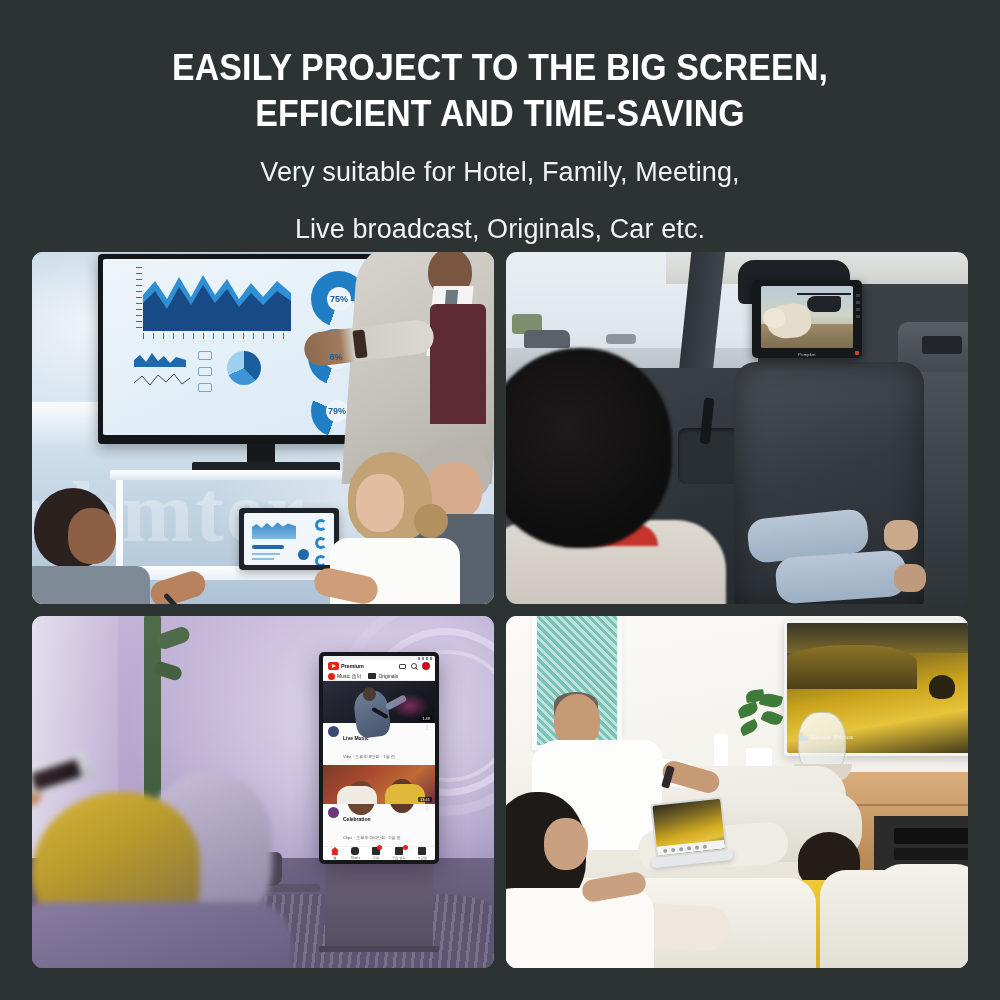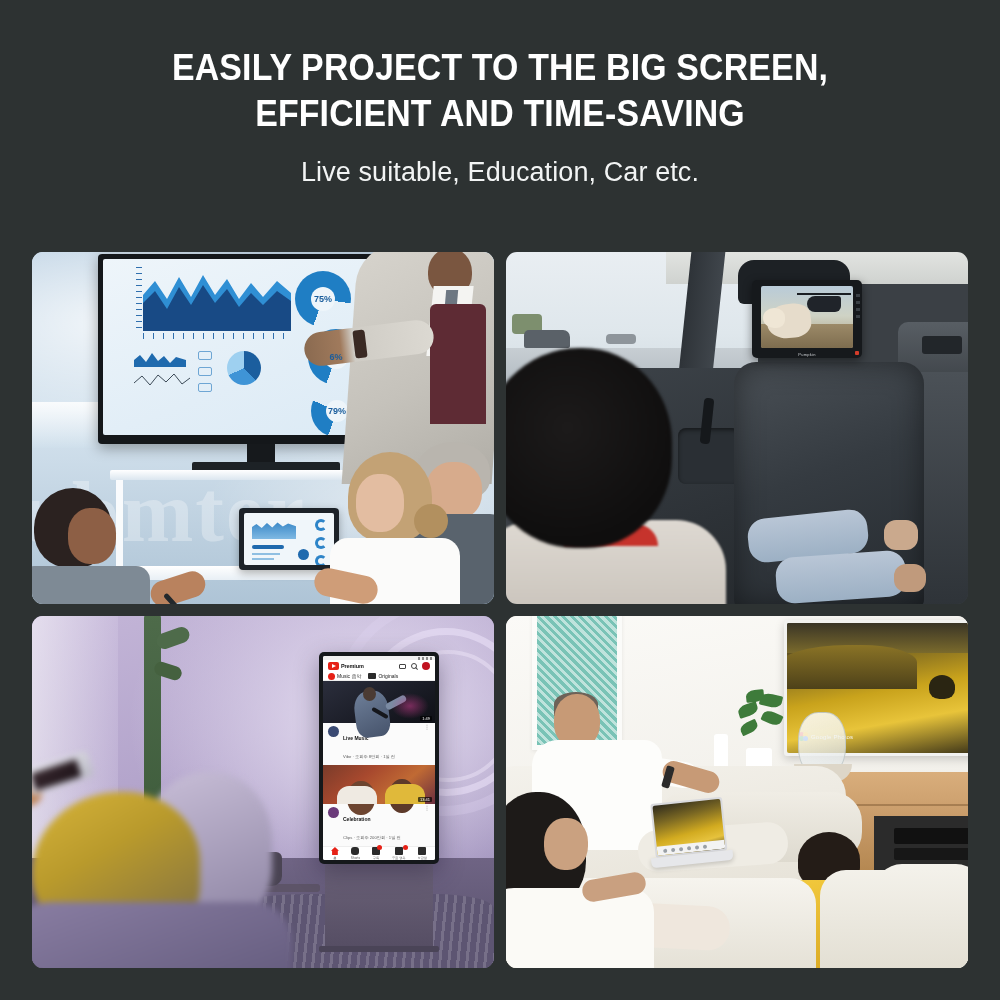--- a/index.html
+++ b/index.html
@@ -90,21 +90,21 @@
     background:repeating-linear-gradient(90deg,#2f6fae 0 1px,transparent 1px 10px); }
   .spark1 { position:absolute; left:31px; top:92px; width:52px; height:16px; }
   .spark2 { position:absolute; left:31px; top:112px; width:56px; height:18px; }
   .mini-icons { position:absolute; left:95px; top:92px; width:16px; }
   .mini-icons div { width:14px; height:9px; border:1.3px solid #6ea6d4; border-radius:2px; margin-bottom:7px; }
   .pie-small { position:absolute; left:124px; top:92px; width:34px; height:34px; border-radius:50%;
     background:conic-gradient(#1b5e9e 0 38%, #3f94d6 38% 68%, #9ed0f0 68% 100%); }
   .gauge { position:absolute; border-radius:50%; }
   .gauge .lbl { position:absolute; inset:0; display:flex; align-items:center; justify-content:center;
     font-size:9px; font-weight:bold; color:#1a5d9c; }
-  .g1 { left:192px; top:12px; width:56px; height:56px;
+  .g1 { left:208px; top:12px; width:56px; height:56px;
     background:conic-gradient(from 200deg,#1f7ec4 0 72%, rgba(255,255,255,0) 72%); }
   .g2 { left:205px; top:70px; width:56px; height:56px;
     background:conic-gradient(from 200deg,#1f7ec4 0 50%, rgba(255,255,255,0) 50%); }
   .g3 { left:208px; top:126px; width:52px; height:52px;
     background:conic-gradient(from 200deg,#1f7ec4 0 26%, rgba(255,255,255,0) 26%); }
   .gauge::after { content:""; position:absolute; left:28%; top:28%; width:44%; height:44%;
     border-radius:50%; background:#eef5fa; }
   .gauge .lbl { z-index:2; }
   
   .credenza { position:absolute; left:78px; top:218px; width:300px; height:10px;
@@ -431,21 +431,22 @@
     background:linear-gradient(170deg,#f5f3ed,#e4e0d4); border-radius:28px 28px 0 0; }
 </style>
 </head>
 <body>
 
 <div class="banner">
 
   <div class="headline-wrap">
     <div class="headline">EASILY PROJECT TO THE BIG SCREEN,</div>
     <div class="headline">EFFICIENT AND TIME-SAVING</div>
-    <div class="subtitle">Live suitable, Education, Car etc.</div>
+    <div class="subtitle">Very suitable for Hotel, Family, Meeting,</div>
+    <div class="subtitle">Live broadcast, Originals, Car etc.</div>
   </div>
 
   <div class="grid">
 
     <div class="tile t1">
       <div class="window-blur"></div>
       <div class="horizon"></div>
       <div class="ghost-text">ubmter</div>
 
       <div class="tv-frame">

